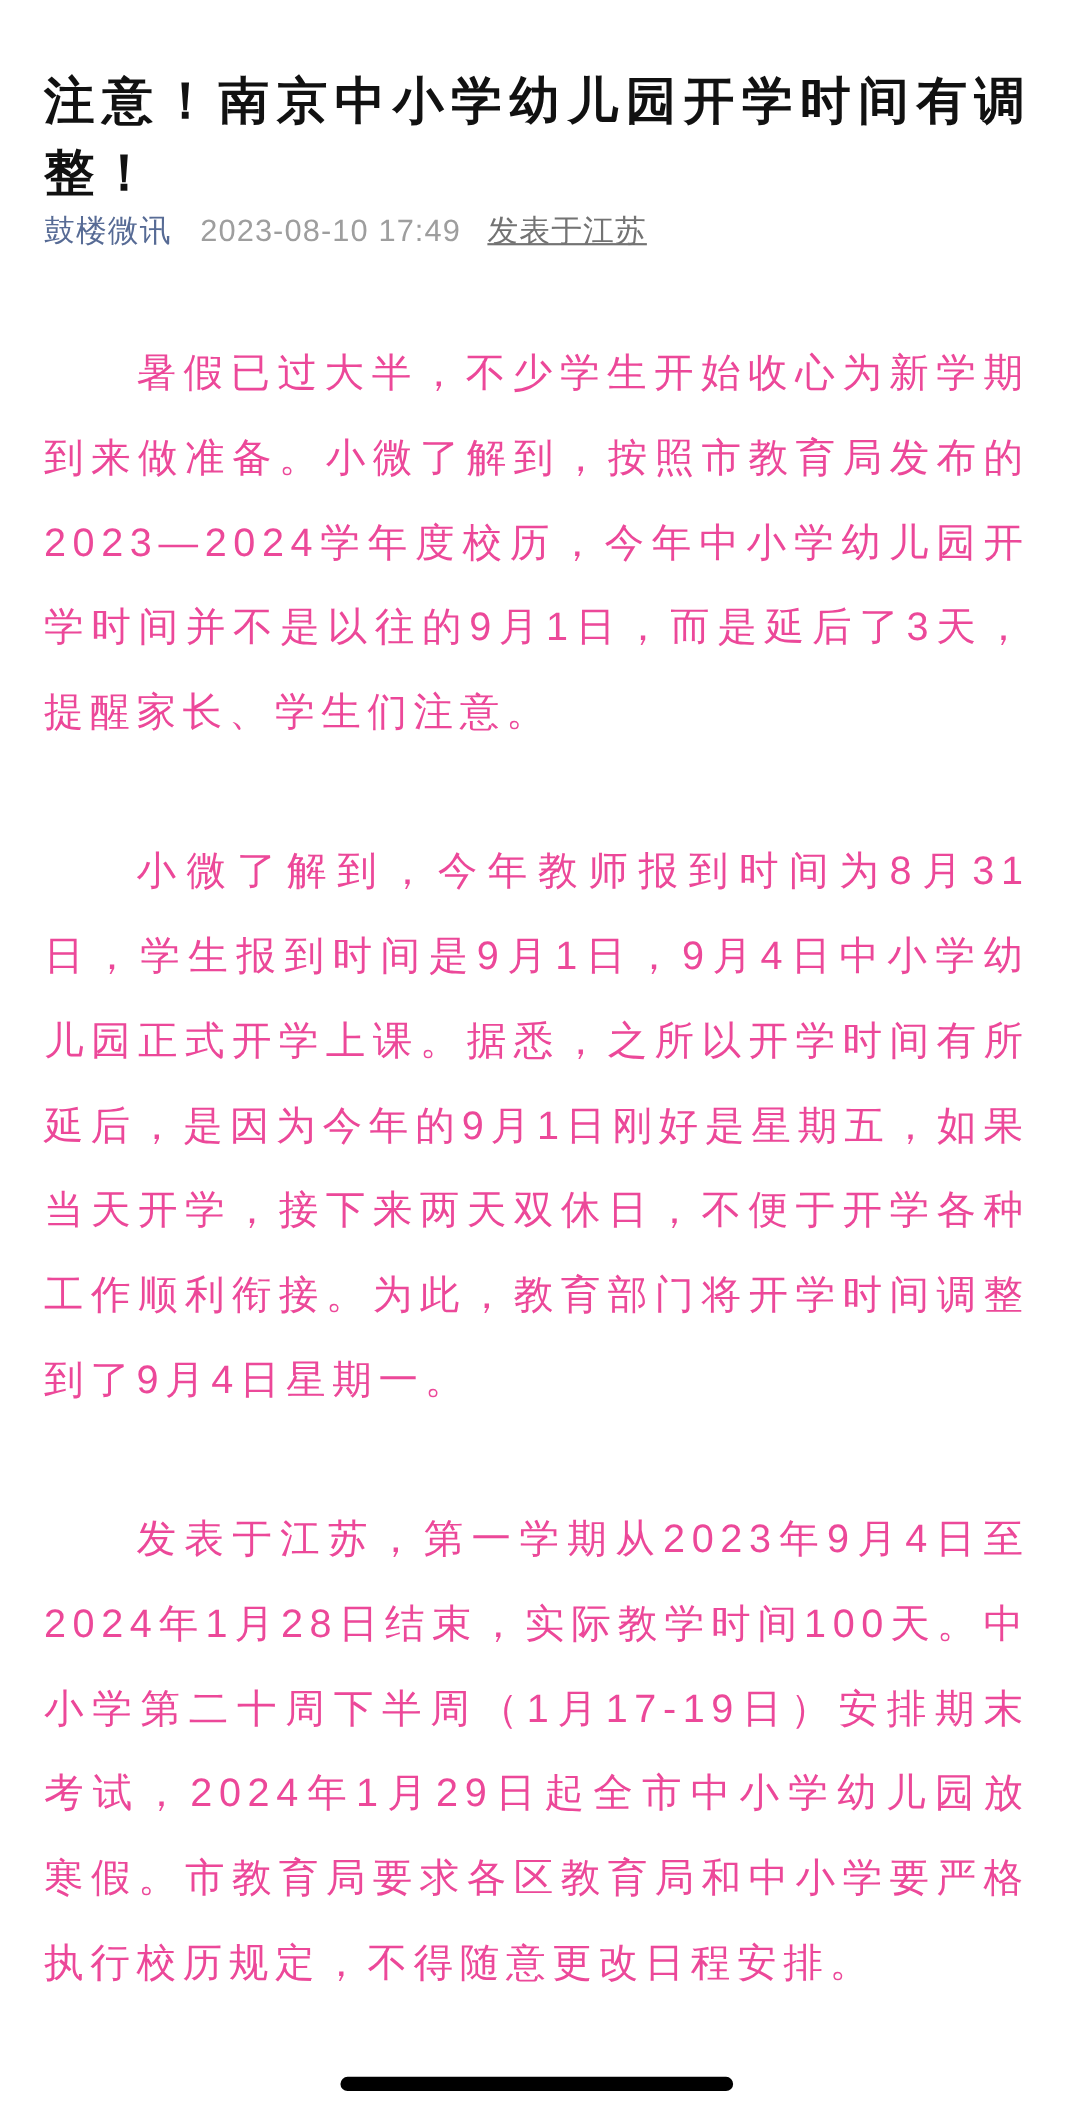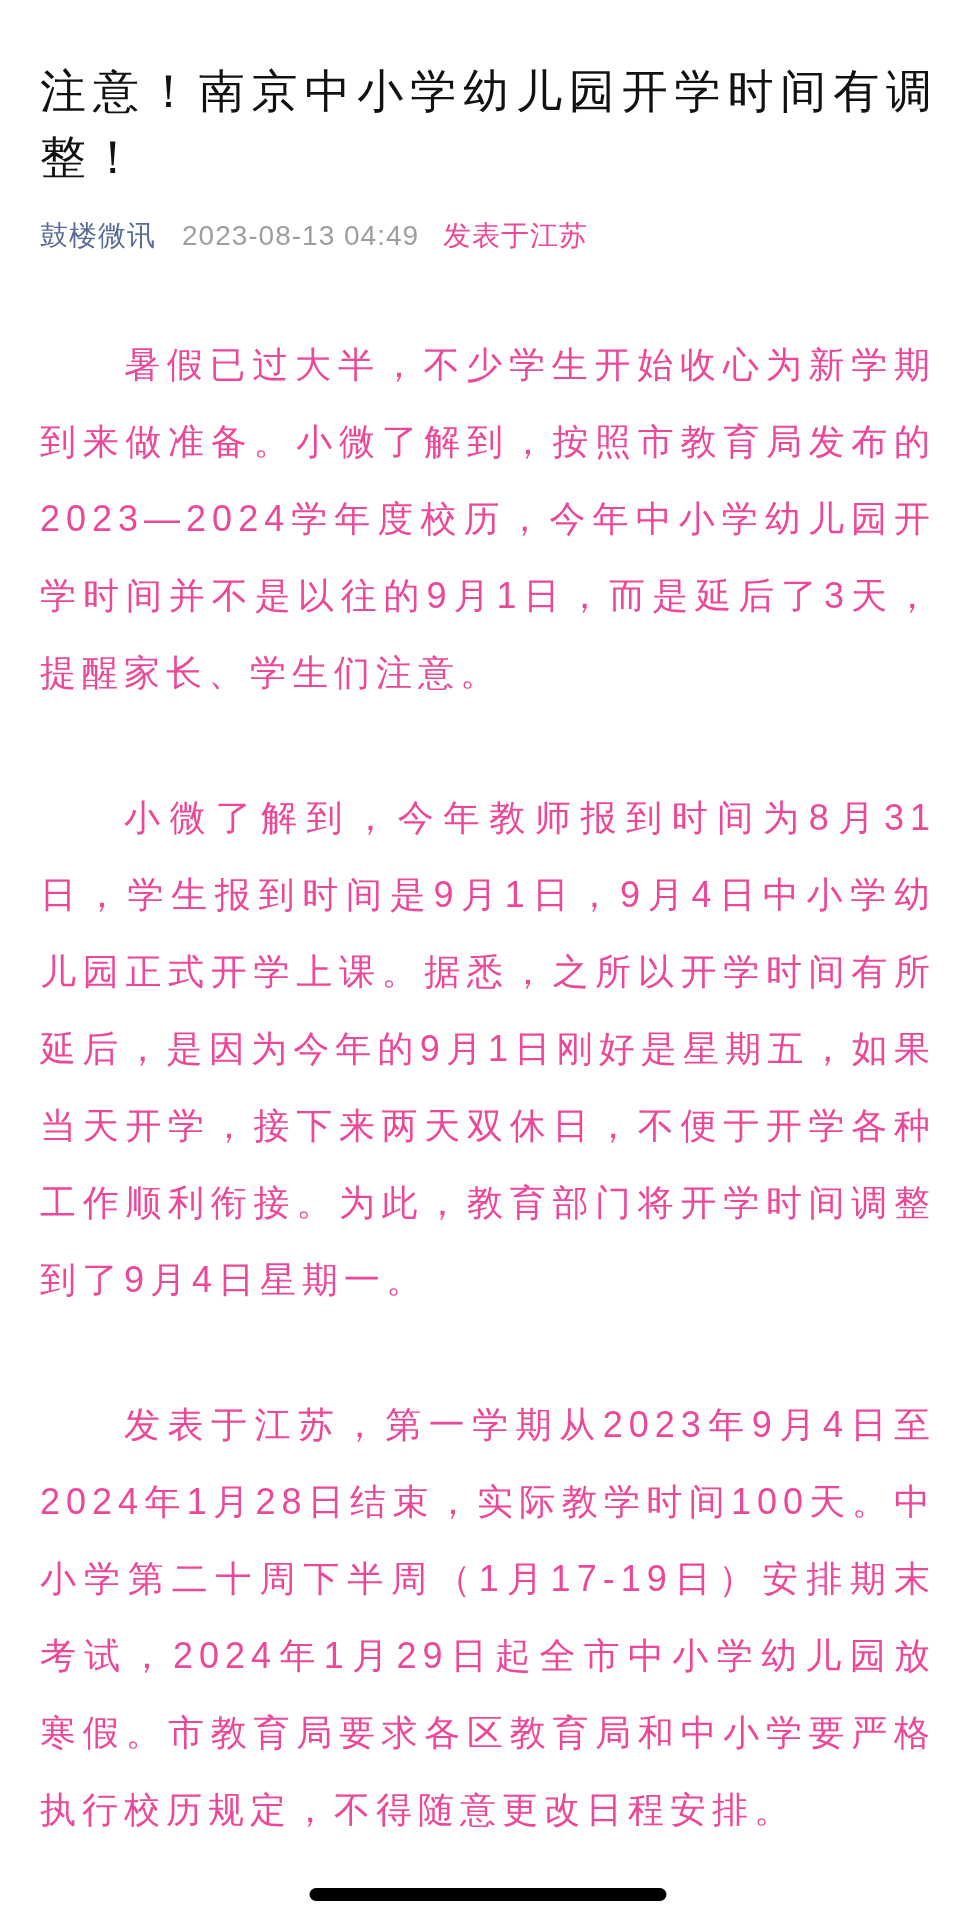--- a/index.html
+++ b/index.html
@@ -13,46 +13,46 @@
     position: relative;
     overflow: hidden;
     font-family: "Liberation Sans", sans-serif;
   }
   .article {
     padding: 58px 40px 0 40px;
   }
   .title {
     margin: 0;
     font-size: 46px;
-    font-weight: 400;
+    font-weight: 700;
     line-height: 66px;
     letter-spacing: 4px;
     color: #111111;
     text-align: justify;
   }
   .meta {
-    margin-top: 26px;
     display: flex;
     align-items: center;
     font-size: 28px;
     line-height: 40px;
     letter-spacing: 1px;
     white-space: nowrap;
   }
   .account {
     color: #576b95;
     cursor: pointer;
   }
   .meta .time {
     color: #9e9e9e;
     margin-left: 26px;
   }
   .meta .loc {
-    color: #ec4899;
+    color: #737373;
     margin-left: 24px;
+    text-decoration: underline;
   }
   .body-text {
     margin-top: 70px;
   }
   .para {
     margin: 0 0 68px 0;
     font-size: 36px;
     line-height: 77px;
     letter-spacing: 6px;
     color: #ec4899;
@@ -73,21 +73,21 @@
 </style>
 </head>
 <body>
 
 <div class="article">
 
   <h1 class="title">注意！南京中小学幼儿园开学时间有调整！</h1>
 
   <div class="meta">
     <span class="account">鼓楼微讯</span>
-    <span class="time">2023-08-13 04:49</span>
+    <span class="time">2023-08-10 17:49</span>
     <span class="loc">发表于江苏</span>
   </div>
 
   <div class="body-text">
     <p class="para">暑假已过大半，不少学生开始收心为新学期到来做准备。小微了解到，按照市教育局发布的2023—2024学年度校历，今年中小学幼儿园开学时间并不是以往的9月1日，而是延后了3天，提醒家长、学生们注意。</p>
     <p class="para">小微了解到，今年教师报到时间为8月31日，学生报到时间是9月1日，9月4日中小学幼儿园正式开学上课。据悉，之所以开学时间有所延后，是因为今年的9月1日刚好是星期五，如果当天开学，接下来两天双休日，不便于开学各种工作顺利衔接。为此，教育部门将开学时间调整到了9月4日星期一。</p>
     <p class="para">发表于江苏，第一学期从2023年9月4日至2024年1月28日结束，实际教学时间100天。中小学第二十周下半周（1月17-19日）安排期末考试，2024年1月29日起全市中小学幼儿园放寒假。市教育局要求各区教育局和中小学要严格执行校历规定，不得随意更改日程安排。</p>
   </div>
 
 </div>

